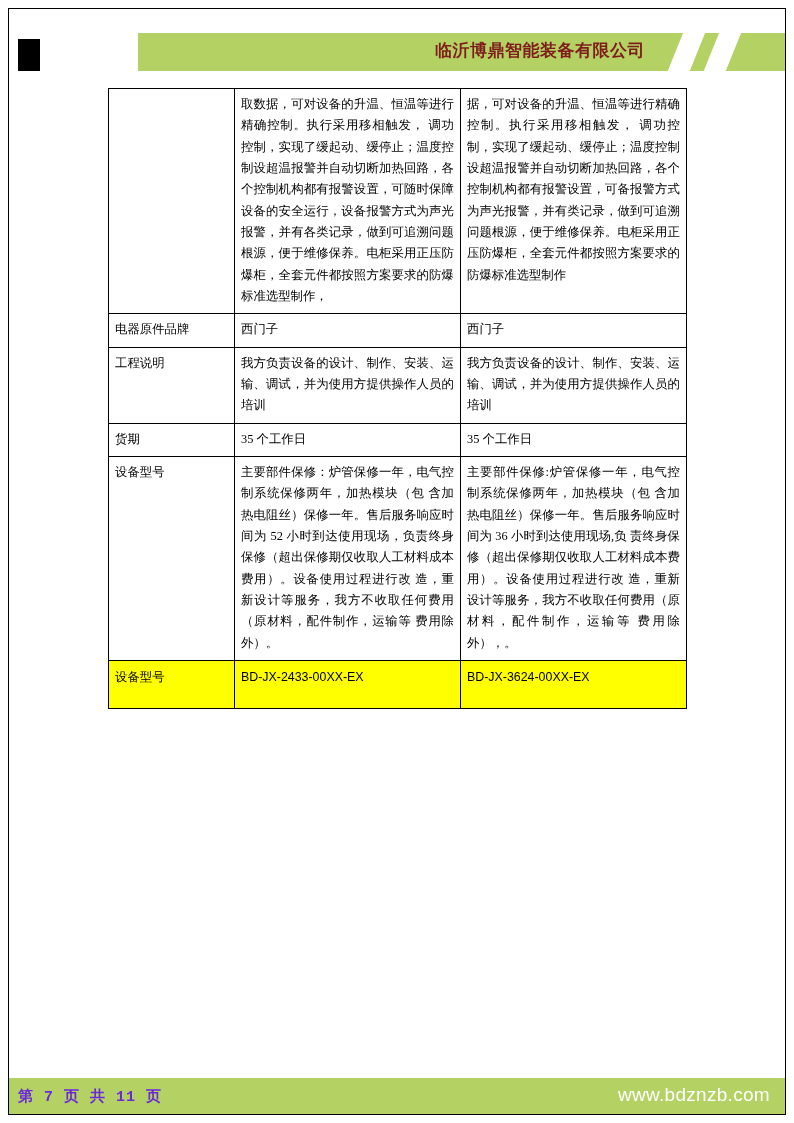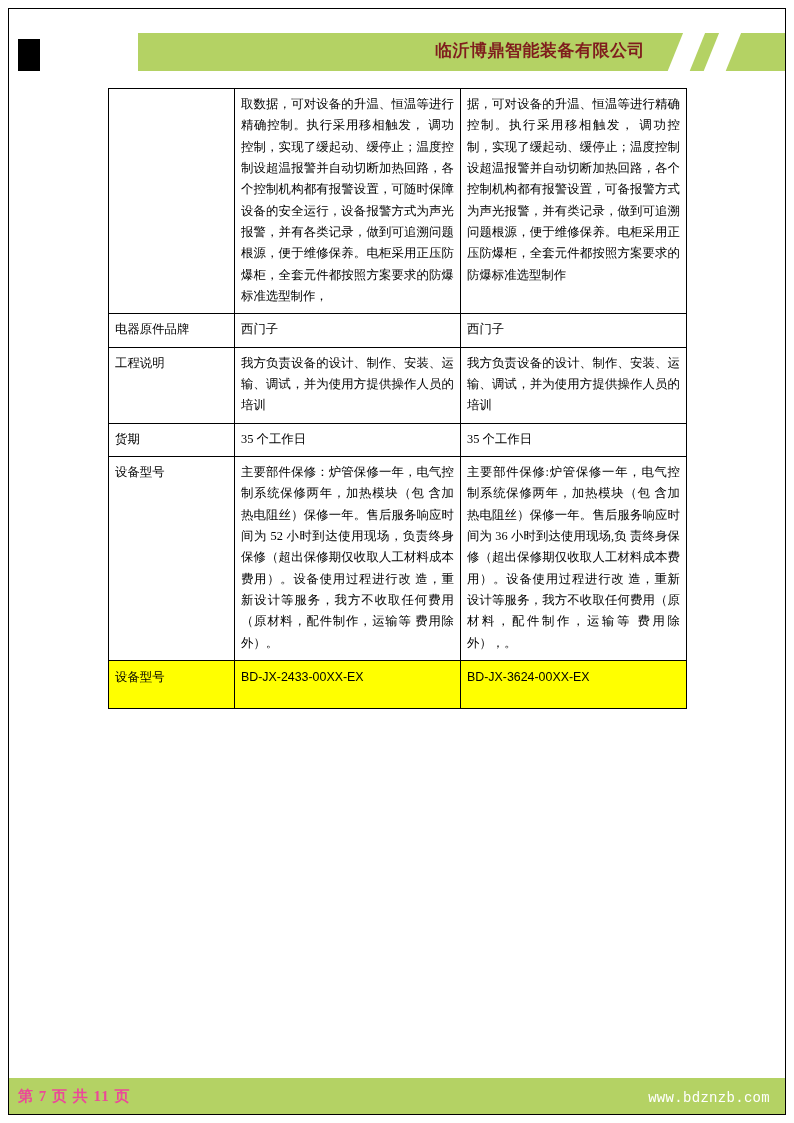--- a/index.html
+++ b/index.html
@@ -124,31 +124,31 @@
     width: 776px;
     height: 36px;
     background: #b4d264;
   }
   .footer-left {
     position: absolute;
     left: 18px;
     bottom: 17px;
     font-size: 15px;
     font-weight: bold;
-    color: #ec4899;
-    font-family: Liberation Serif, serif;
+    color: #6d28d9;
+    font-family: Liberation Mono, monospace;
     letter-spacing: 1px;
   }
   .footer-right {
     position: absolute;
     right: 24px;
     bottom: 17px;
-    font-size: 14px;
+    font-size: 19px;
     color: #ffffff;
-    font-family: Liberation Mono, monospace;
+    font-family: Liberation Sans, sans-serif;
     letter-spacing: 0.3px;
   }
 </style>
 </head>
 <body>
 
 <div class="page-frame"></div>
 
 <div class="header">
   <div class="header-band"></div>

